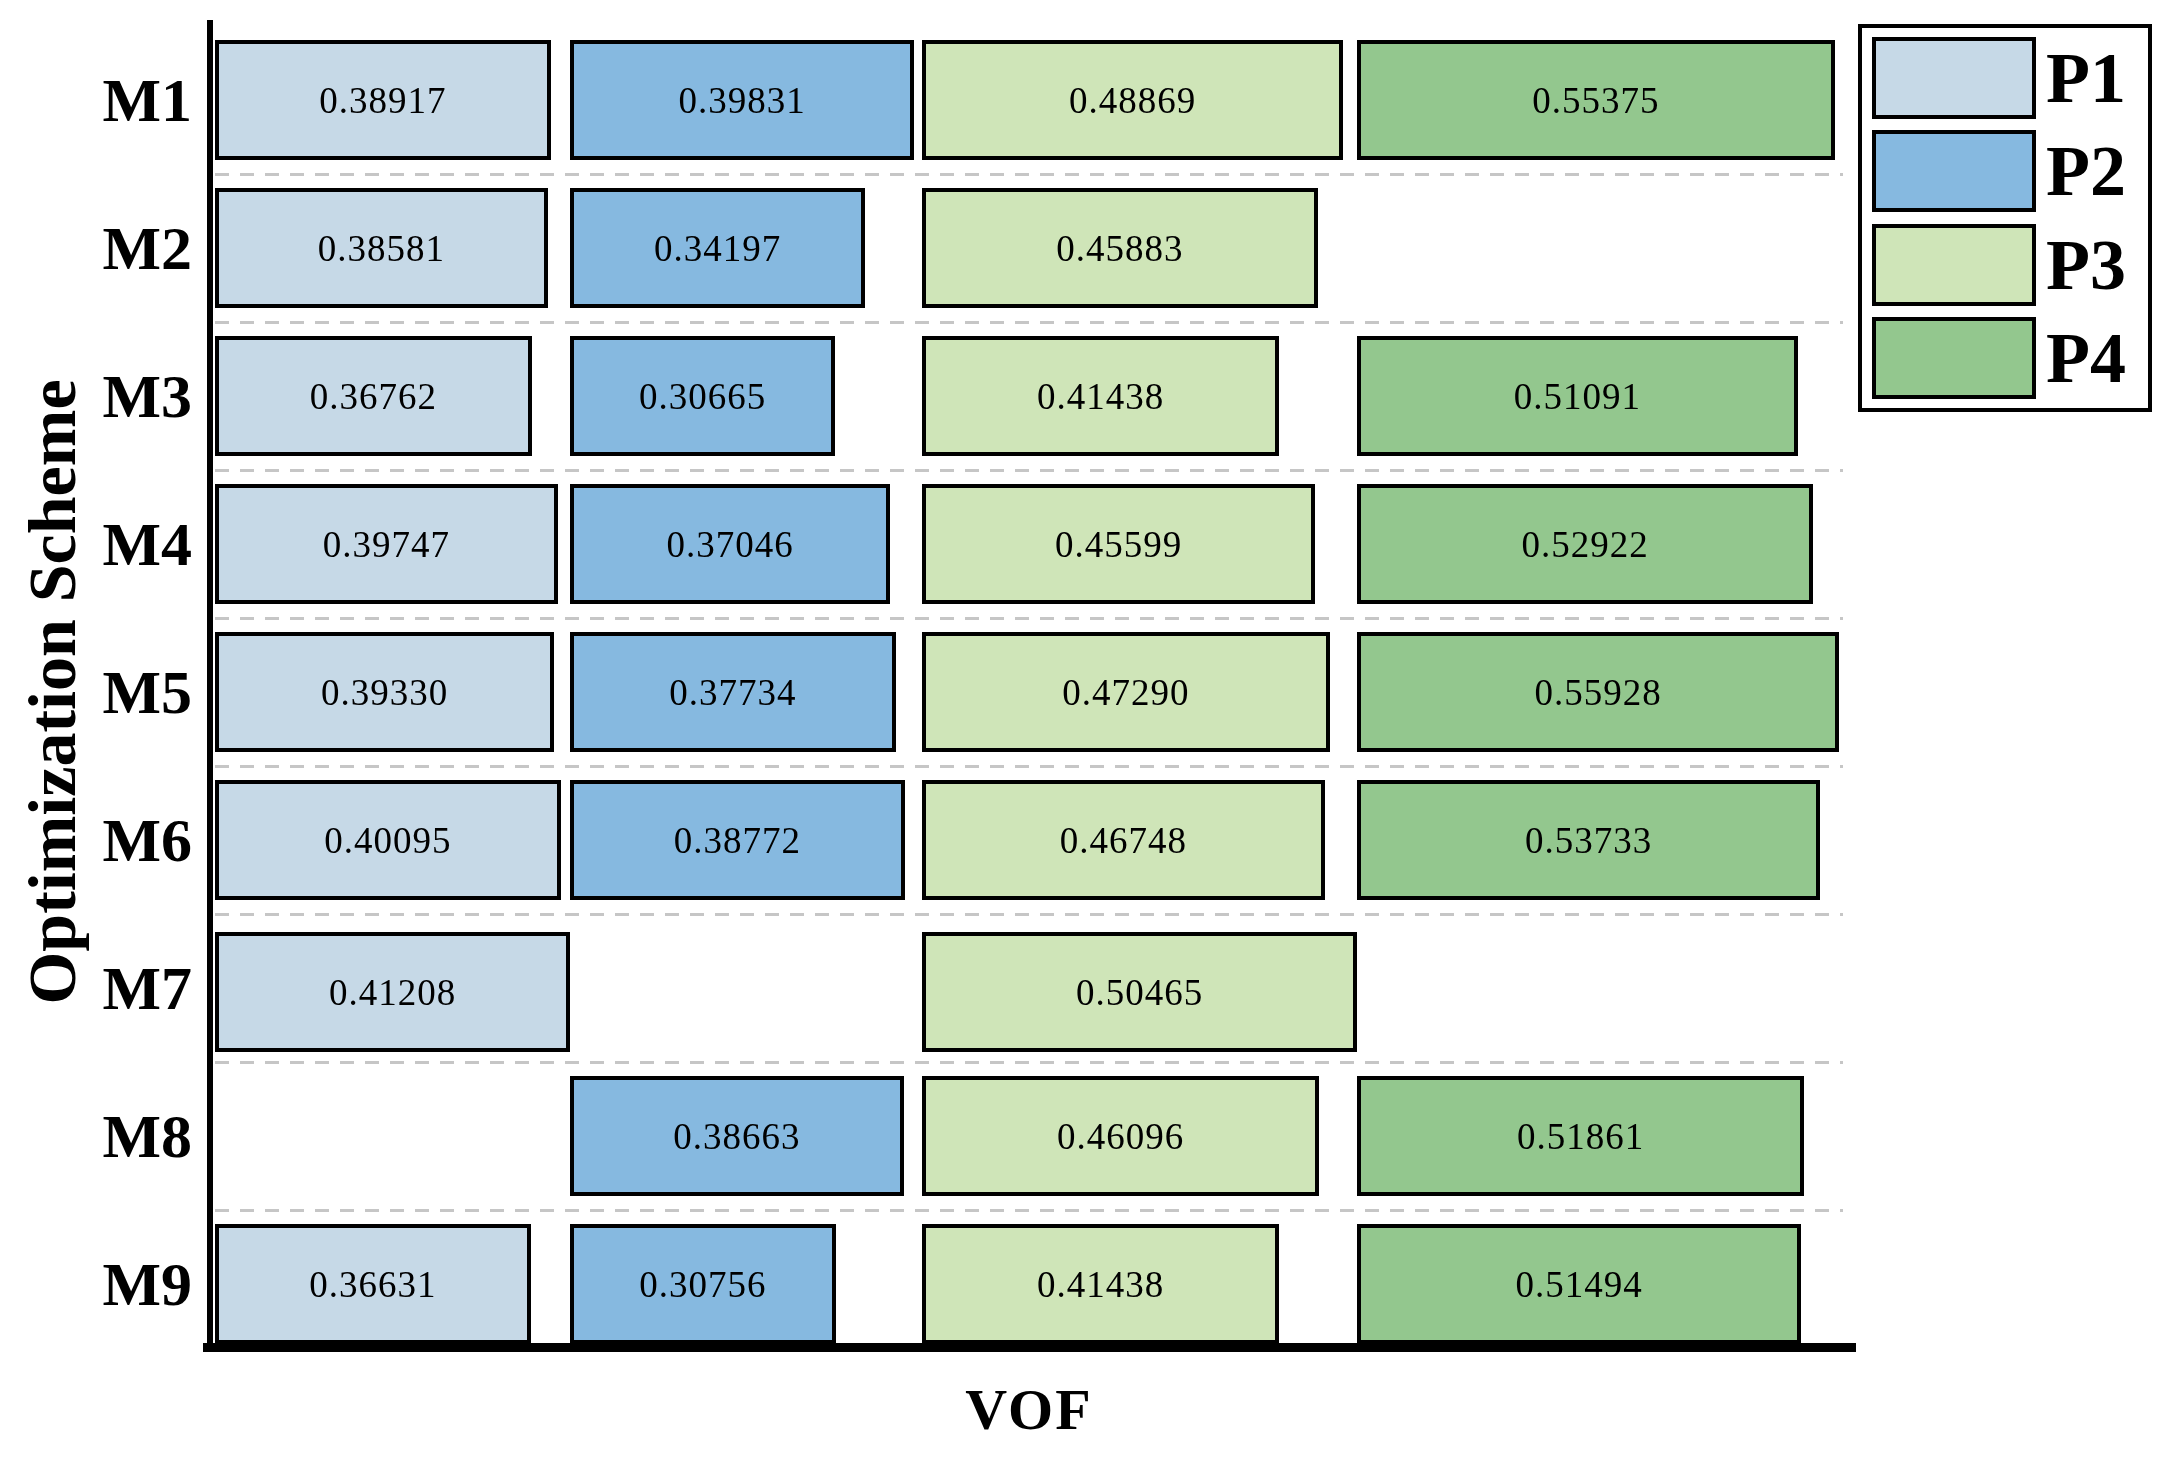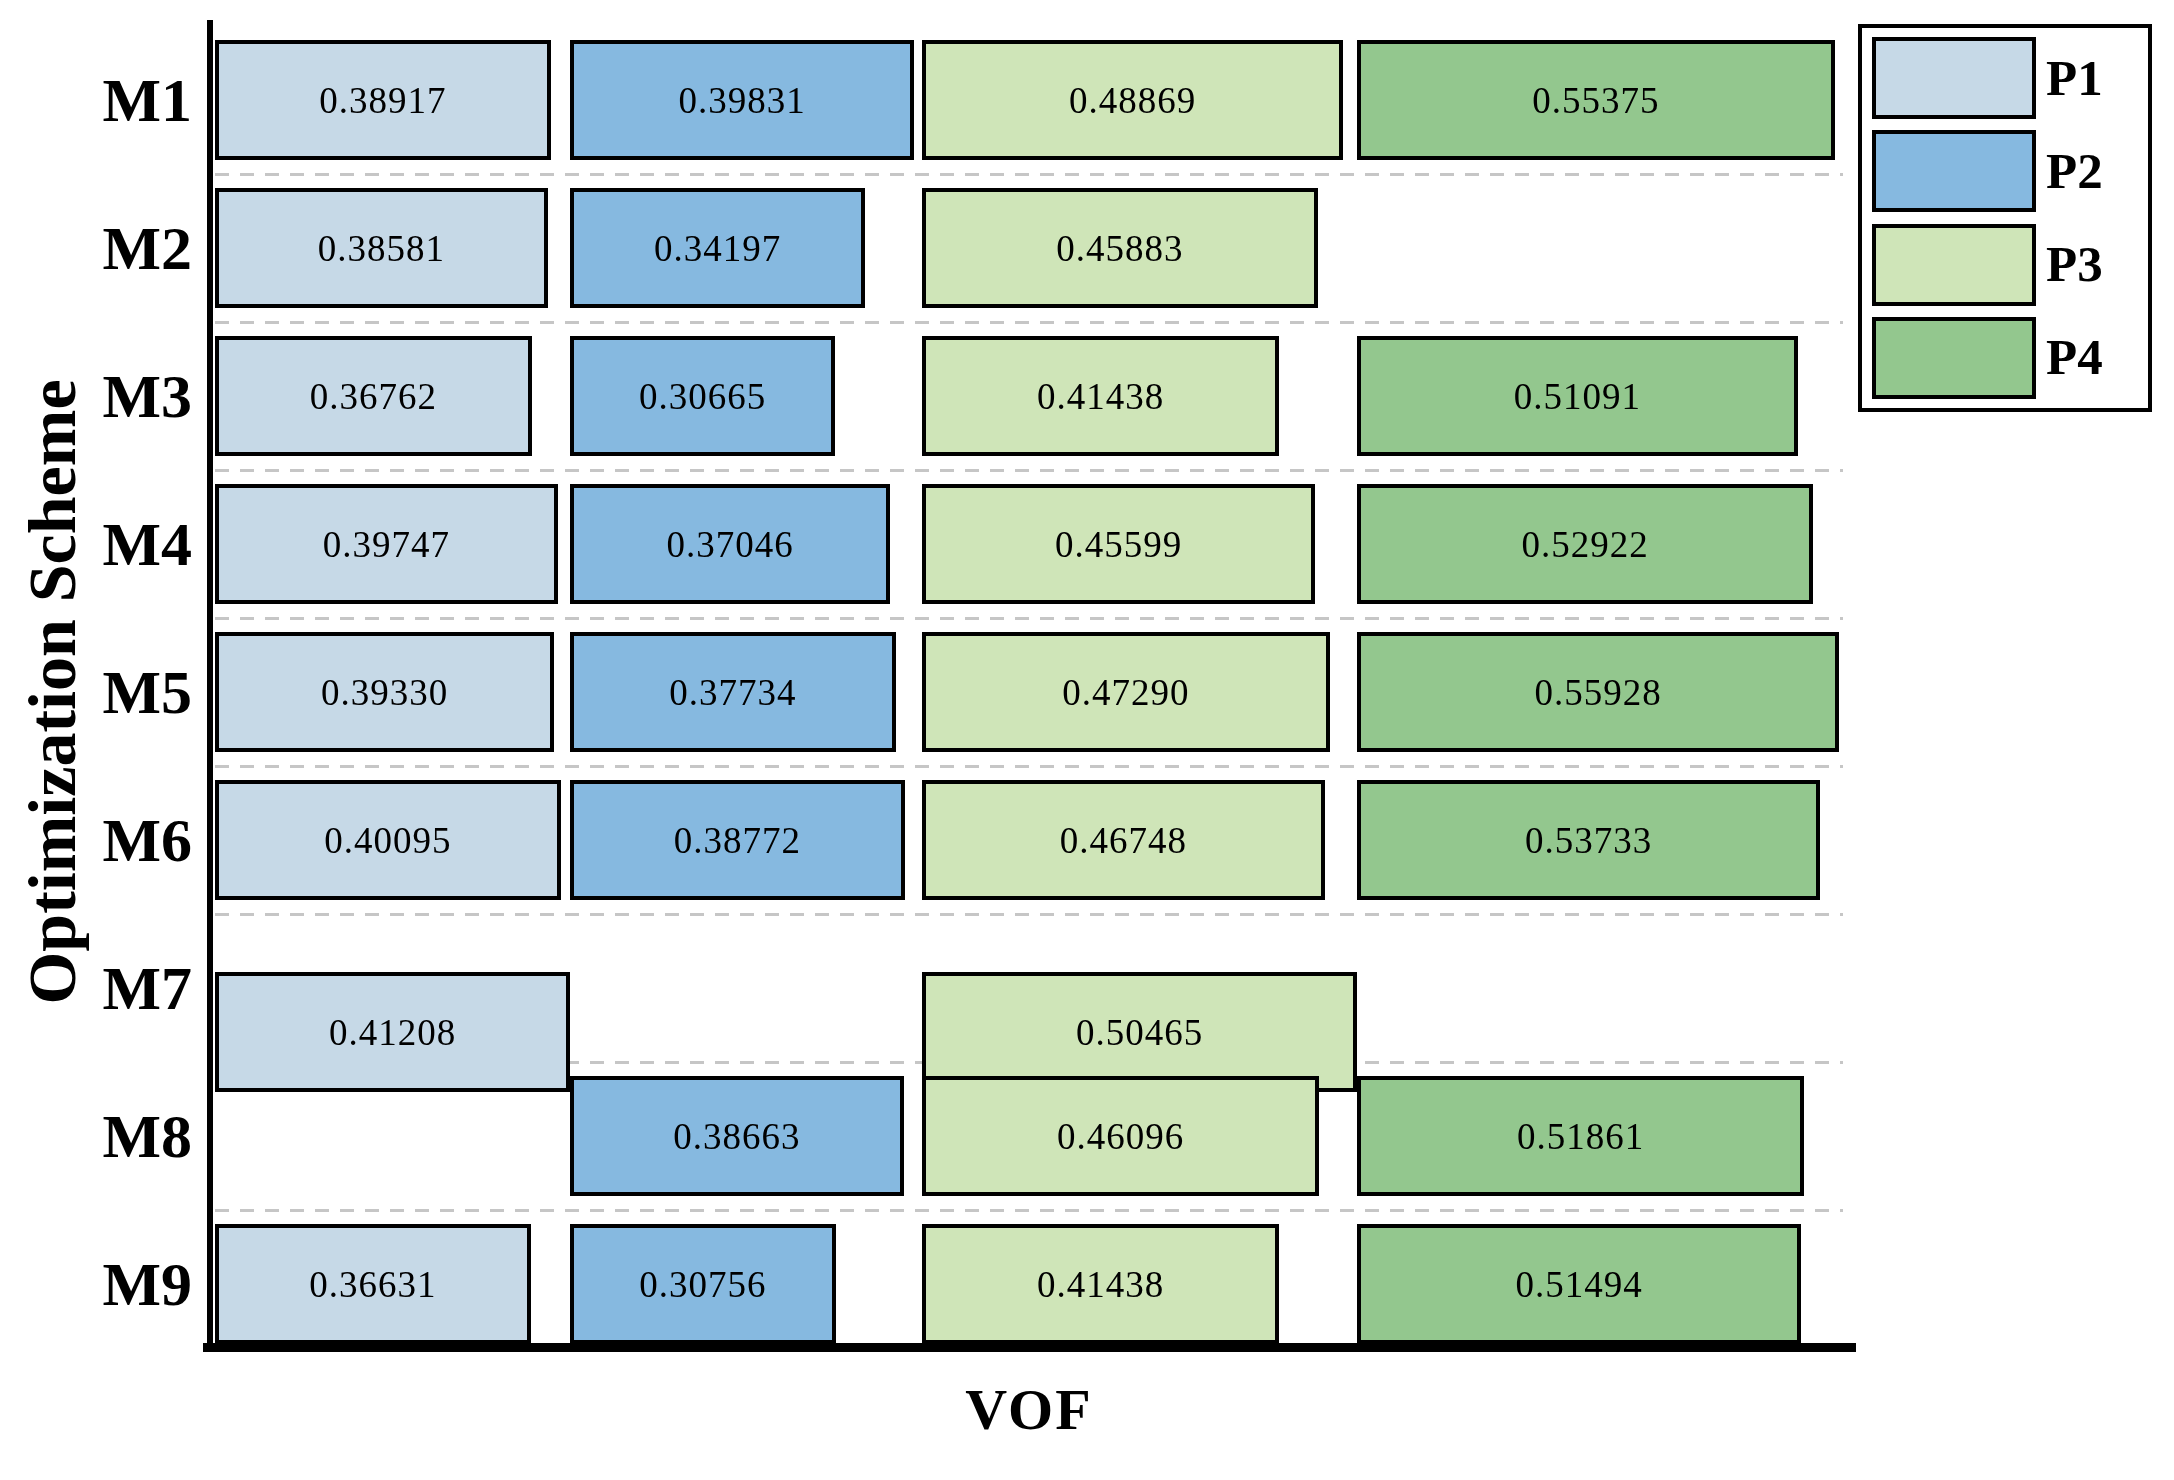--- a/index.html
+++ b/index.html
@@ -56,21 +56,21 @@
     position:absolute;left:1858px;top:24px;width:294px;height:388px;
     border:4px solid #000;box-sizing:border-box;background:#fff;
     display:flex;flex-direction:column;justify-content:space-between;
     padding:9px 10px;
   }
   .legend-item{display:flex;align-items:center;}
   .legend-swatch{
     width:164px;height:82px;border:4px solid #000;box-sizing:border-box;flex:0 0 auto;
   }
   .legend-label{
-    flex:1;margin-left:10px;font-size:51px;font-weight:bold;color:#000;line-height:1;
+    flex:1;margin-left:10px;font-size:72px;font-weight:bold;color:#000;line-height:1;
   }
 </style>
 </head>
 <body>
 
 <div class="figure">
 
   <div class="ylabel">Optimization Scheme</div>
 
   <div id="yticks">
@@ -168,21 +168,21 @@
         <div class="bar" style="left: 21.8255%; width: 20.5353%; background: rgb(134, 185, 224);">
           <span class="bar-value">0.38772</span>
         </div>
         <div class="bar" style="left: 43.4242%; width: 24.7597%; background: rgb(207, 229, 184);">
           <span class="bar-value">0.46748</span>
         </div>
         <div class="bar" style="left: 70.1526%; width: 28.4592%; background: rgb(147, 199, 142);">
           <span class="bar-value">0.53733</span>
         </div>
       </div>
-      <div class="bar-row" style="top: 932px; border-radius: 10px;">
+      <div class="bar-row" style="top: 892px; border-radius: 10px;">
         <div class="bar" style="left: 0%; width: 21.8255%; background: rgb(198, 217, 231);">
           <span class="bar-value">0.41208</span>
         </div>
         <div class="bar" style="left: 43.4242%; width: 26.7284%; background: rgb(207, 229, 184);">
           <span class="bar-value">0.50465</span>
         </div>
       </div>
       <div class="bar-row" style="top: 1036px;">
         <div class="bar" style="left: 21.8255%; width: 20.4775%; background: rgb(134, 185, 224);">
           <span class="bar-value">0.38663</span>

